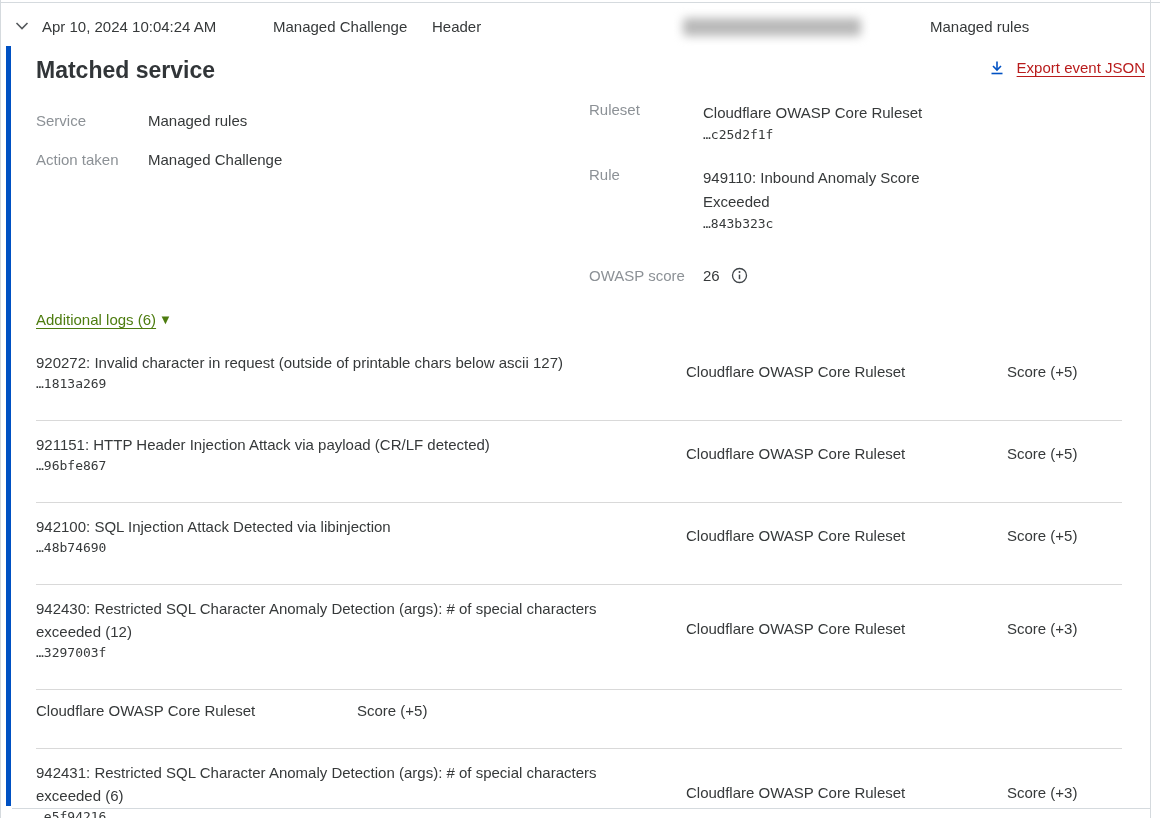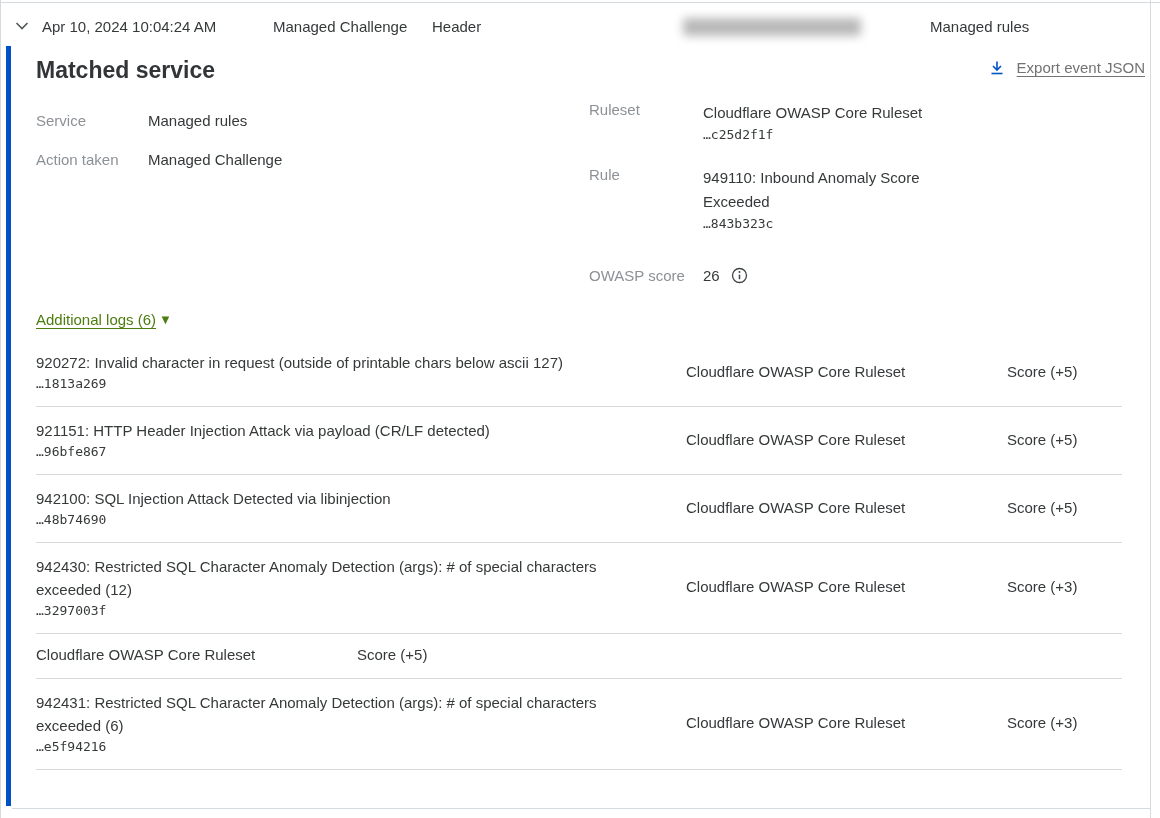--- a/index.html
+++ b/index.html
@@ -23,42 +23,42 @@
   .ts      { left: 42px; }
   .act     { left: 273px; }
   .ctry    { left: 432px; }
   .svc     { left: 930px; }
   .redacted { position: absolute; left: 683px; top: 15px; width: 178px; height: 18px;
               background: #b9b9b9; border-radius: 3px; filter: blur(5px); }
 
   
   .detail-title { position: absolute; left: 36px; top: 57px; font-size: 23px; font-weight: 700; color: #313538; }
   .export-link { position: absolute; top: 59px; right: 15px; display: flex; align-items: center; gap: 12px;
-                 color: #737373; text-decoration: none; cursor: pointer; }
+                 color: #b91c1c; text-decoration: none; cursor: pointer; }
   .export-link .lbl { text-decoration: underline; text-underline-offset: 3px; }
 
   .fields { position: absolute; left: 36px; top: 101px; display: flex; }
   .fields-left { width: 553px; margin-top: 11px; }
   .field-row { display: flex; margin-bottom: 22px; }
   .field-label { width: 112px; color: #8c9196; flex: none; }
   .fields-right .field-label { width: 114px; }
   .field-value { color: #36393a; }
   .fields-right .field-row { margin-bottom: 24px; }
   .fields-right .field-value { width: 240px; line-height: 24px; }
   .owasp-row { margin-bottom: 0; margin-top: 36px; }
   .owasp-val { display: flex; align-items: center; gap: 11px; }
   .hash { font-family: "DejaVu Sans Mono", monospace; font-size: 13px; margin-top: 2px; color: #36393a; }
 
   
   .logs { position: absolute; left: 36px; top: 311px; width: 1086px; }
   .logs-toggle { color: #4d7c0f; cursor: pointer; display: inline-flex; align-items: center; }
   .logs-toggle .lbl { text-decoration: underline; text-underline-offset: 3px; }
   .logs-toggle .tri { font-size: 13px; margin-left: 3px; text-decoration: none; }
   .log-list { margin-top: 11px; }
-  .log-row { display: flex; align-items: center; border-bottom: 1px solid #d9d9d9; padding: 12px 0 15px; }
+  .log-row { display: flex; align-items: center; border-bottom: 1px solid #d9d9d9; padding: 12px 0 29px; }
   .log-desc { width: 650px; flex: none; }
   .log-desc .txt { max-width: 585px; line-height: 23px; }
   .log-ruleset { width: 321px; flex: none; }
   .log-score { flex: none; }
 
   svg { display: block; }
 </style>
 </head>
 <body>
 

